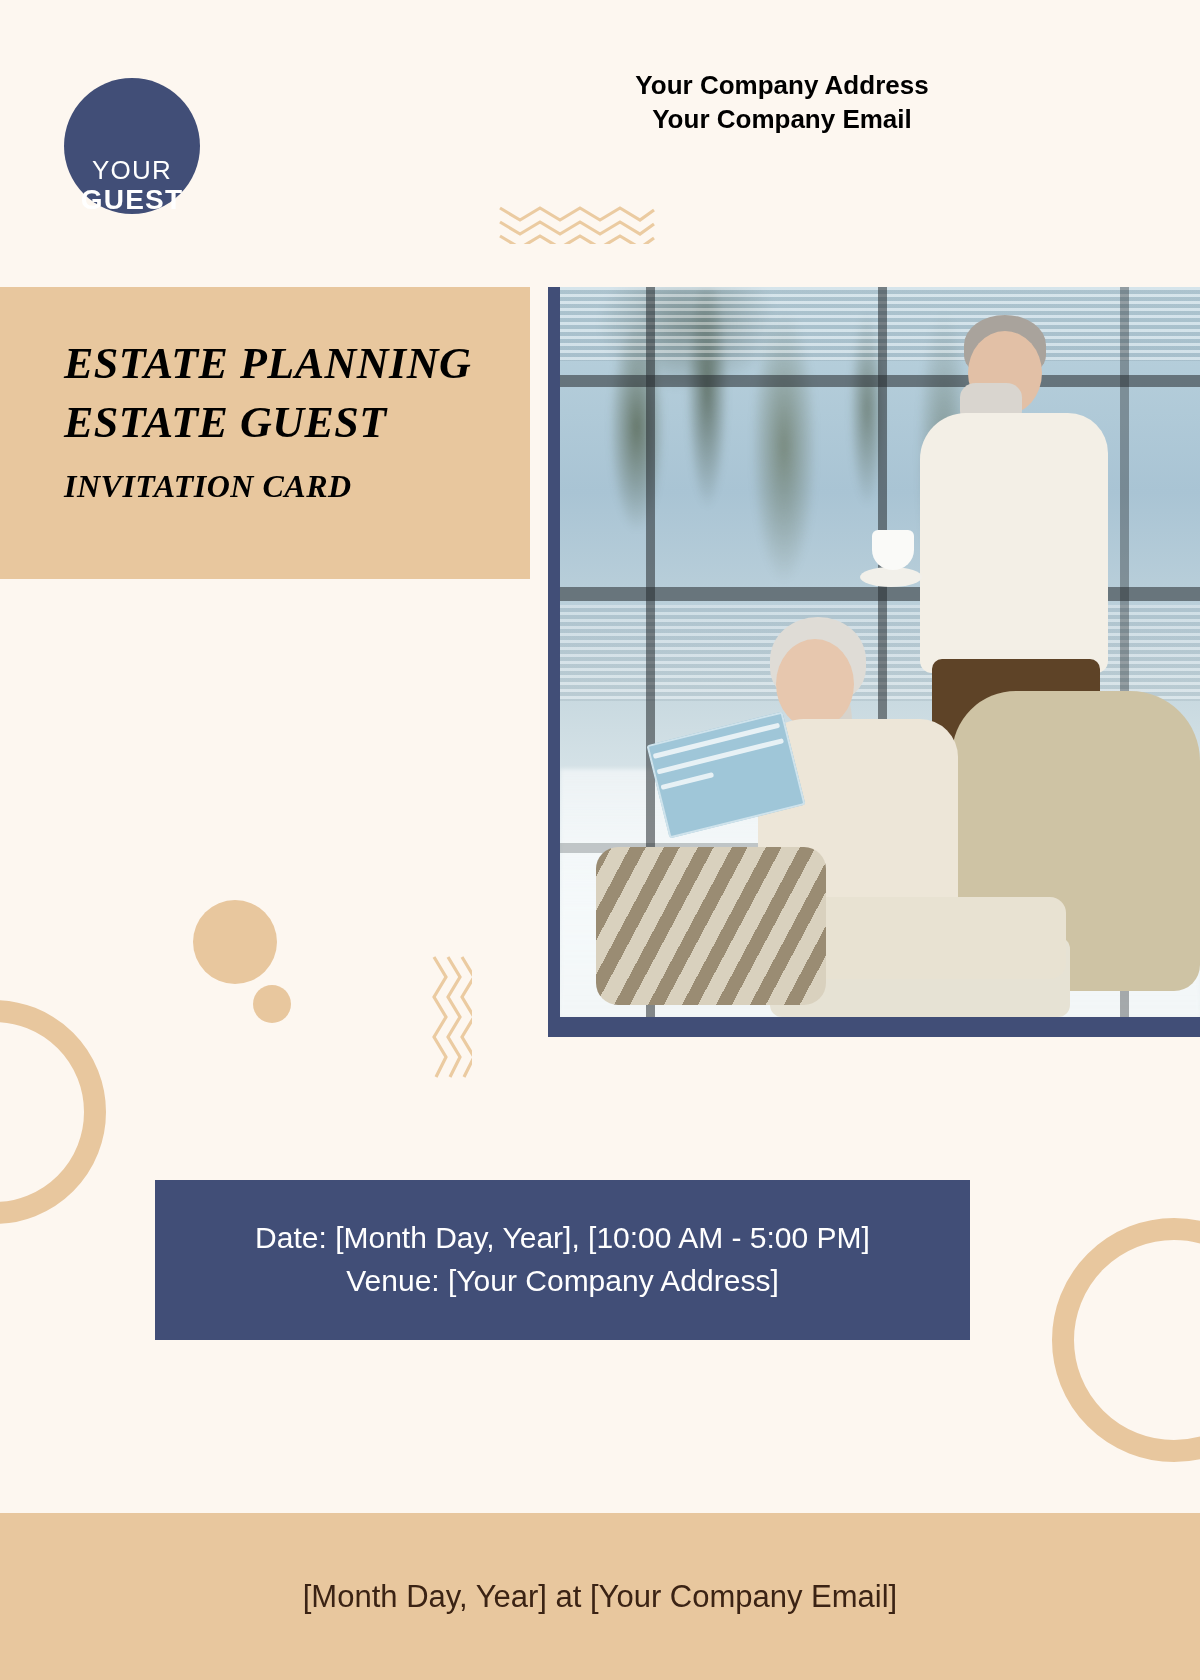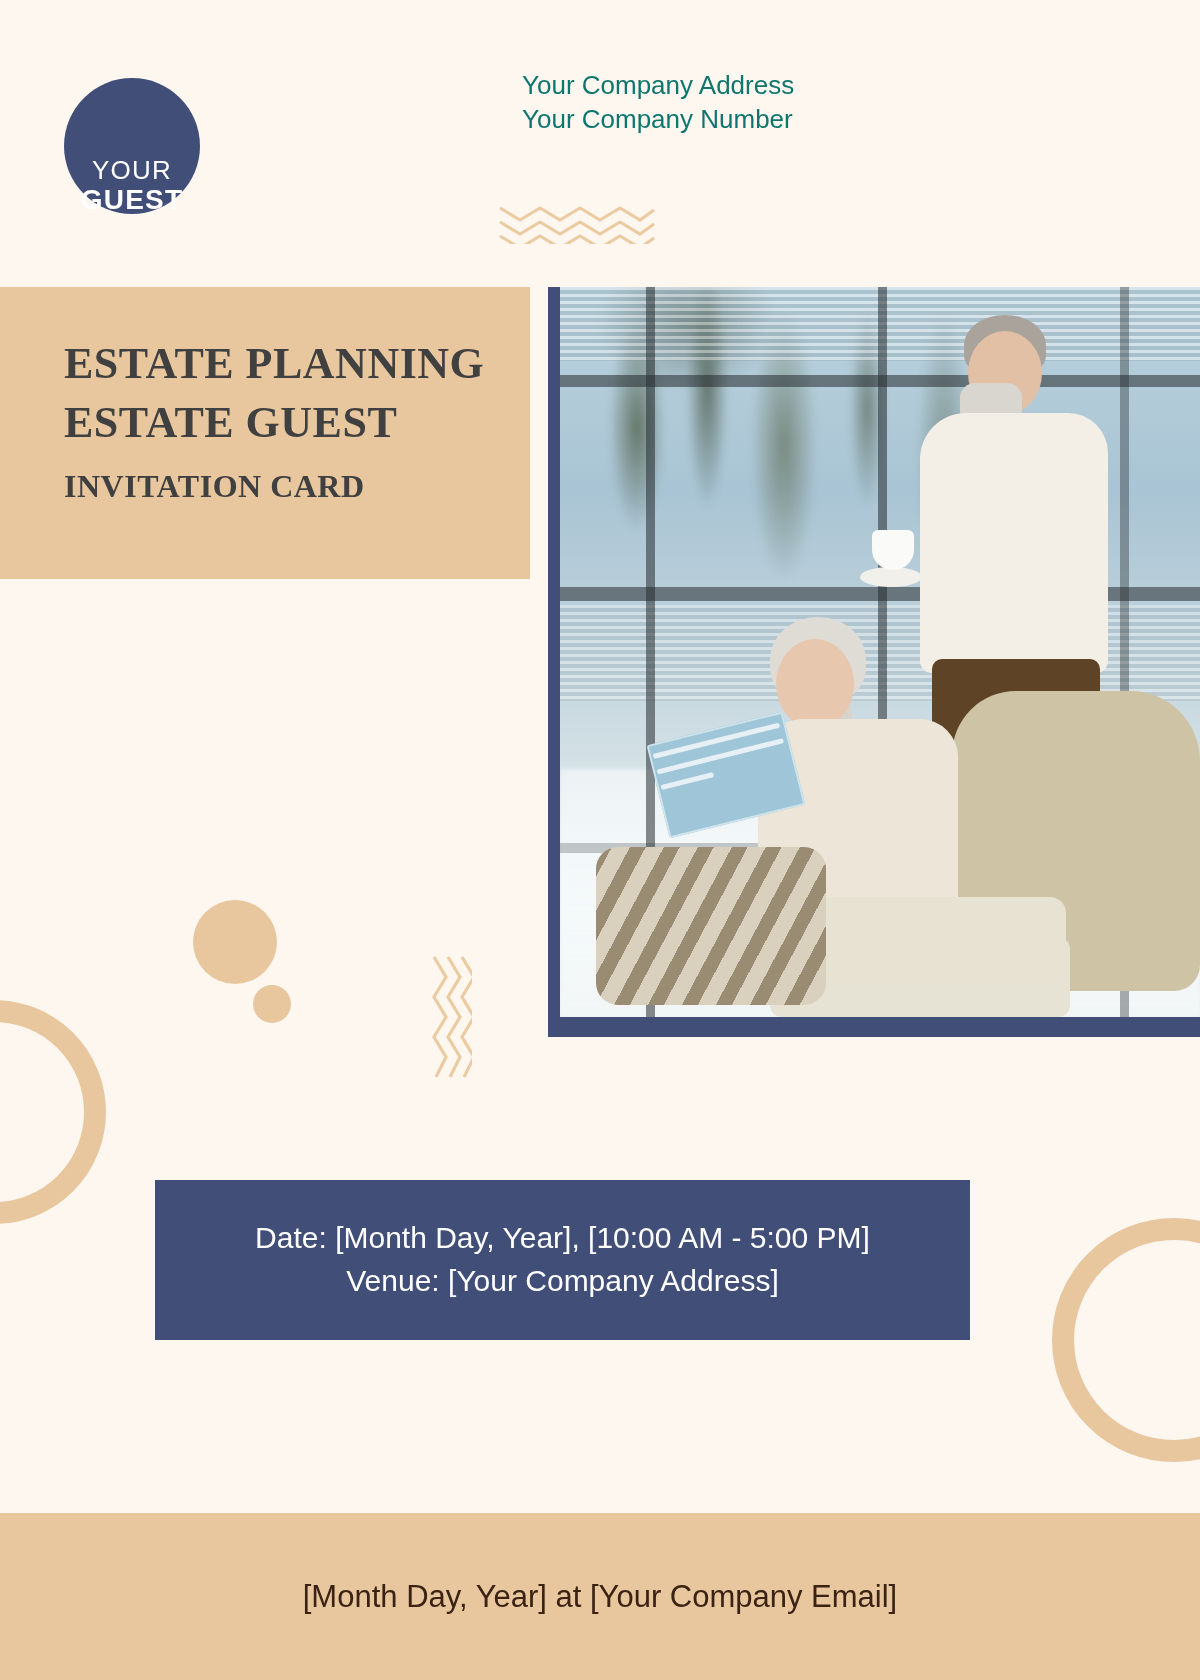--- a/index.html
+++ b/index.html
@@ -38,35 +38,36 @@
     position:absolute;left:64px;top:78px;width:136px;height:136px;
     border-radius:50%;background:#414E77;
     display:flex;flex-direction:column;align-items:center;justify-content:flex-end;
     color:#FFFFFF;line-height:1.05;
   }
   #logo-badge .l1{font-size:26px;font-weight:300;letter-spacing:1.2px;}
   #logo-badge .l2{font-size:28px;font-weight:700;letter-spacing:1.2px;}
 
   #contact-block{
     position:absolute;right:158px;top:68px;width:520px;
-    text-align:left;color:#0f766e;
-    font-size:26px;line-height:1.32;font-weight:400;
+    text-align:center;color:#000000;
+    font-size:26px;line-height:1.32;font-weight:700;
   }
   #contact-block div{white-space:nowrap;}
 
   
   #title-band{
     position:absolute;left:0;top:287px;width:530px;height:292px;
     background:#E8C79E;
   }
   #title-band .tw{
     position:absolute;left:64px;top:48px;right:18px;
-    color:#404040;
+    color:#000000;
     font-family:"Liberation Serif", serif;
     font-weight:700;
+    font-style:italic;
   }
   .tline1,.tline2{font-size:44px;line-height:1.33;letter-spacing:0.5px;}
   .tline3{font-size:32px;line-height:1.5;letter-spacing:0.5px;margin-top:10px;}
 
   
   #photo-frame{
     position:absolute;left:548px;top:287px;width:652px;height:750px;
     background:#414E77;
   }
   #photo{
@@ -168,21 +169,21 @@
     </g>
   </svg>
 
   <div id="logo-badge">
     <span class="l1">YOUR</span>
     <span class="l2">GUEST</span>
   </div>
 
   <div id="contact-block">
     <div>Your Company Address</div>
-    <div>Your Company Number</div>
+    <div>Your Company Email</div>
   </div>
 
   <div id="title-band">
     <div class="tw">
       <div class="tline1">ESTATE PLANNING</div>
       <div class="tline2">ESTATE GUEST</div>
       <div class="tline3">INVITATION CARD</div>
     </div>
   </div>
 

